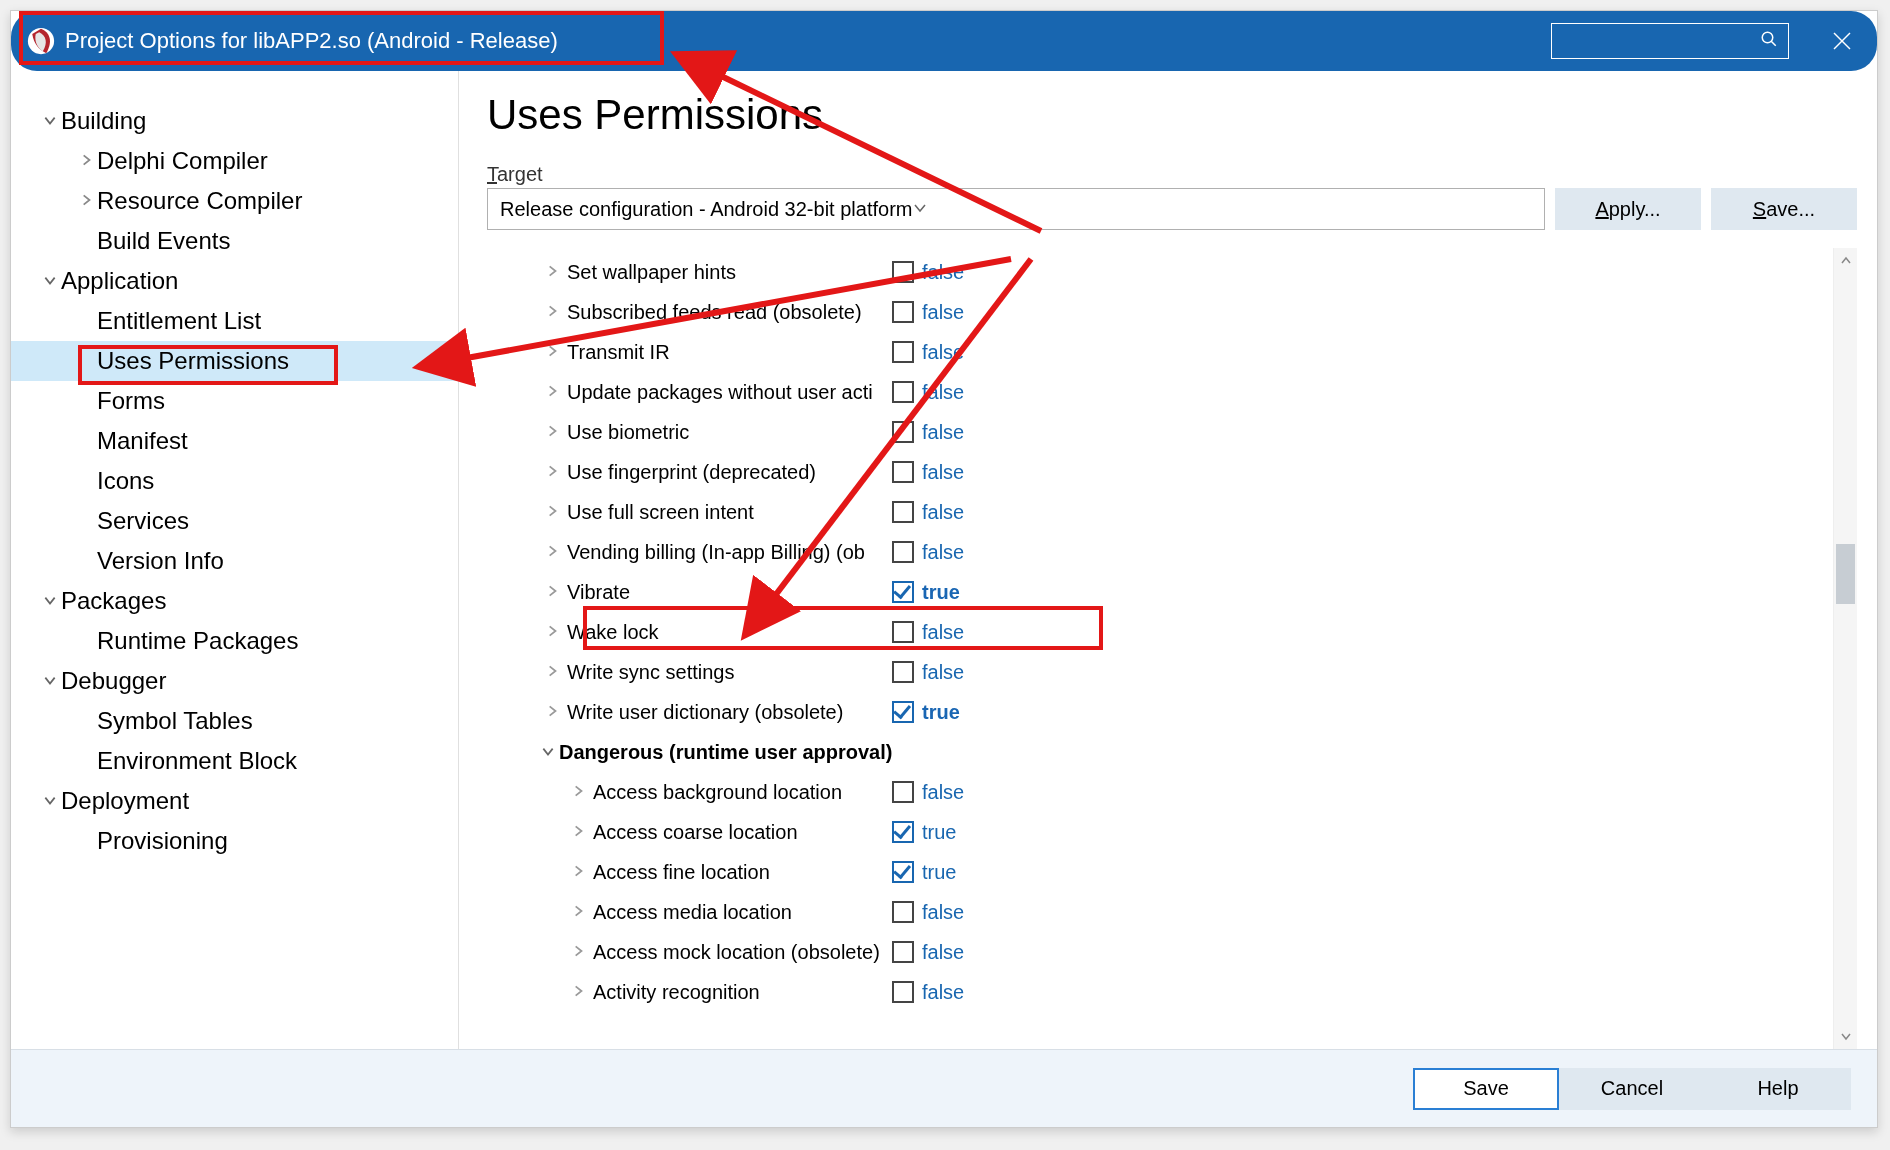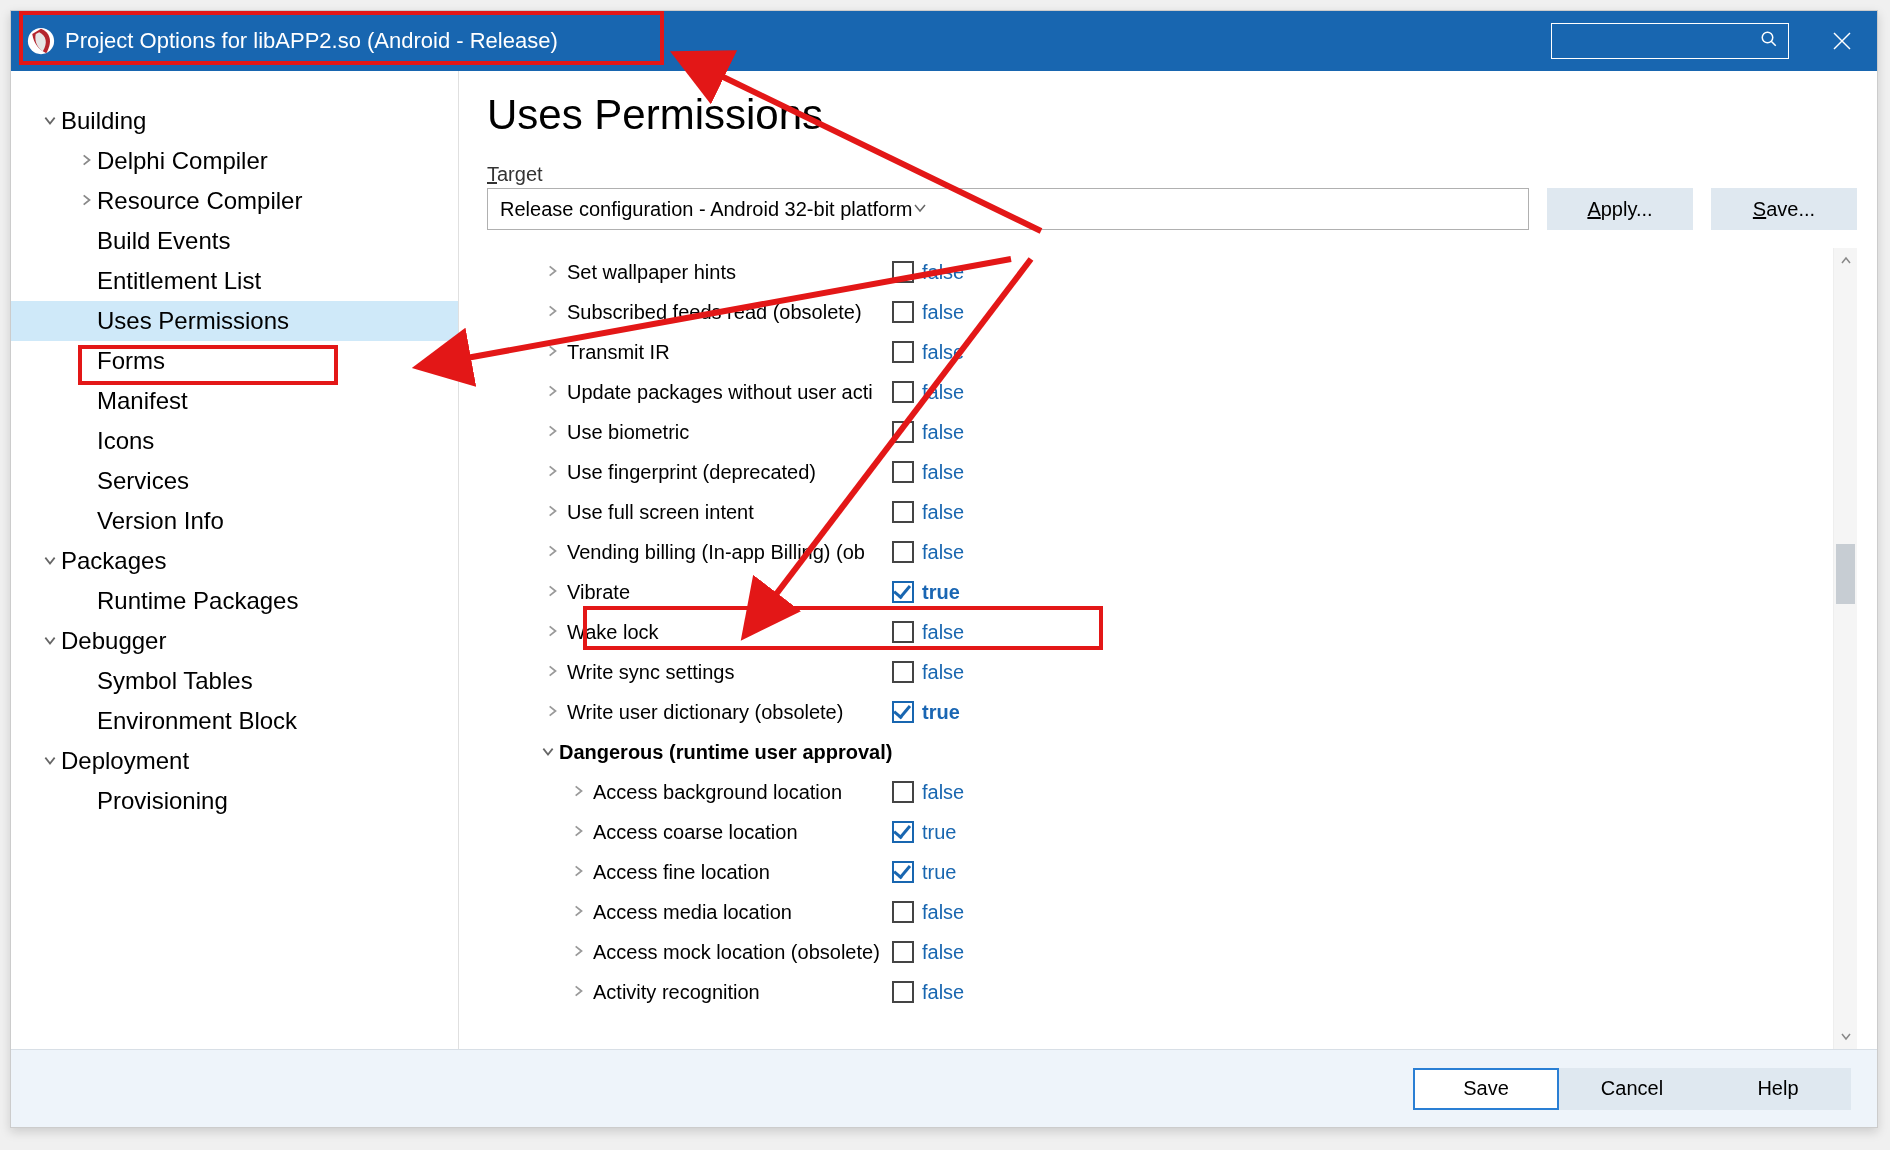--- a/index.html
+++ b/index.html
@@ -22,20 +22,21 @@
     flex-direction: column;
   }
   
   .titlebar {
     background: #1866b0;
     color: #fff;
     display: flex;
     align-items: center;
     height: 60px;
     flex-shrink: 0;
+    border-radius: 26px;
   }
   .titlebar-icon {
     width: 28px; height: 28px;
     margin: 0 10px 0 16px;
     flex-shrink: 0;
   }
   .titlebar-text { font-size: 22px; font-weight: 400; }
   .titlebar-spacer { flex: 1; }
   .searchbox {
     width: 238px; height: 36px;
@@ -94,21 +95,21 @@
     display: flex; flex-direction: column;
     flex: 1; overflow: hidden;
   }
   .page-title {
     font-size: 42px;
     font-weight: 400;
     color: #000;
     margin-bottom: 24px;
   }
   .target-row {
-    display: flex; align-items: flex-end; gap: 18px;
+    display: flex; align-items: flex-end; gap: 10px;
     margin-bottom: 18px;
   }
   .target-col { flex: 1; display: flex; flex-direction: column; }
   .target-label { font-size: 20px; color: #333; margin-bottom: 2px; }
   .target-label .u { text-decoration: underline; }
   .target-select {
     height: 42px;
     border: 1px solid #b0b0b0;
     display: flex; align-items: center; 
     padding: 0 12px;
@@ -272,20 +273,28 @@
             <svg width="14" height="14" viewBox="0 0 12 12" fill="none" stroke="#888" stroke-width="1.5">
               <polyline points="4,2 9,6 4,10"></polyline>
             </svg>
           </span>
           <span class="tree-label">Resource Compiler</span>
         </div>
         <div class="tree-row indent-2">
           <span class="tree-toggle"></span>
           <span class="tree-label">Build Events</span>
         </div>
+        <div class="tree-row indent-1">
+          <span class="tree-toggle">
+            <svg width="14" height="14" viewBox="0 0 12 12" fill="none" stroke="#666" stroke-width="1.5">
+              <polyline points="2,4 6,9 10,4"></polyline>
+            </svg>
+          </span>
+          <span class="tree-label">Application</span>
+        </div>
         <div class="tree-row indent-2">
           <span class="tree-toggle"></span>
           <span class="tree-label">Entitlement List</span>
         </div>
         <div class="tree-row indent-2 selected">
           <span class="tree-toggle"></span>
           <span class="tree-label">Uses Permissions</span>
         </div>
         <div class="tree-row indent-2">
           <span class="tree-toggle"></span>

